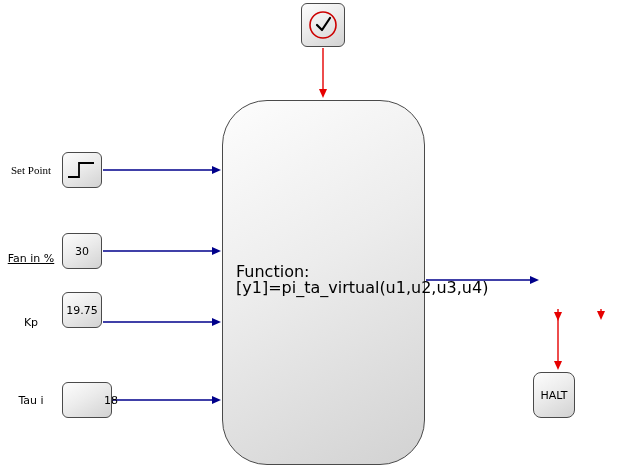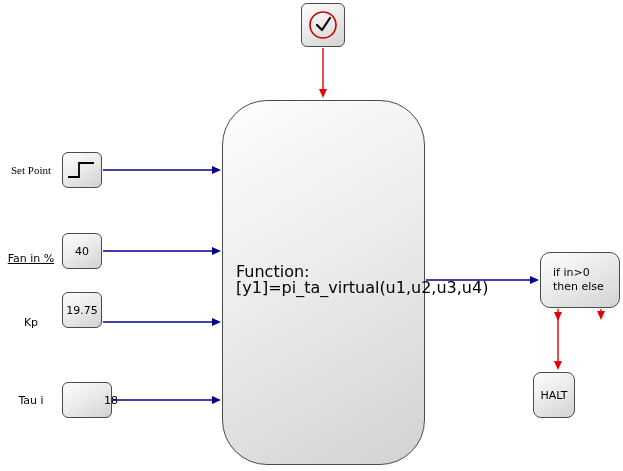--- a/index.html
+++ b/index.html
@@ -117,37 +117,31 @@
 
   <div class="input-label" style="top:152px;font-family:Liberation Serif, serif;">Set Point</div>
   <div class="block small-block" style="left:62px;top:152px;">
     <svg width="34" height="28" viewBox="0 0 34 28">
       <path d="M 3 21 L 14 21 L 14 7 L 29 7" fill="none" stroke="#000000" stroke-width="1.8"></path>
     </svg>
   </div>
 
   <div class="input-label" style="top:240px;text-decoration:underline;">Fan in %</div>
   <div class="block small-block" style="left:62px;top:233px;">
-    <span>40</span>
+    <span>30</span>
   </div>
 
   <div class="input-label" style="top:304px;text-align:right;">Kp</div>
   <div class="block small-block" style="left:62px;top:292px;">
     <span>19.75</span>
   </div>
 
   <div class="input-label" style="top:382px;">Tau i</div>
   <div class="block small-block" style="left:62px;top:382px;padding-left:48px;">
     <span>18</span>
   </div>
 
-  <div class="block if-block">
-    <div class="if-text">
-      <div>if in&gt;0</div>
-      <div>then else</div>
-    </div>
-  </div>
 
   <div class="block halt-block">
     <span>HALT</span>
   </div>
 
 </div>
 
 </body></html>

